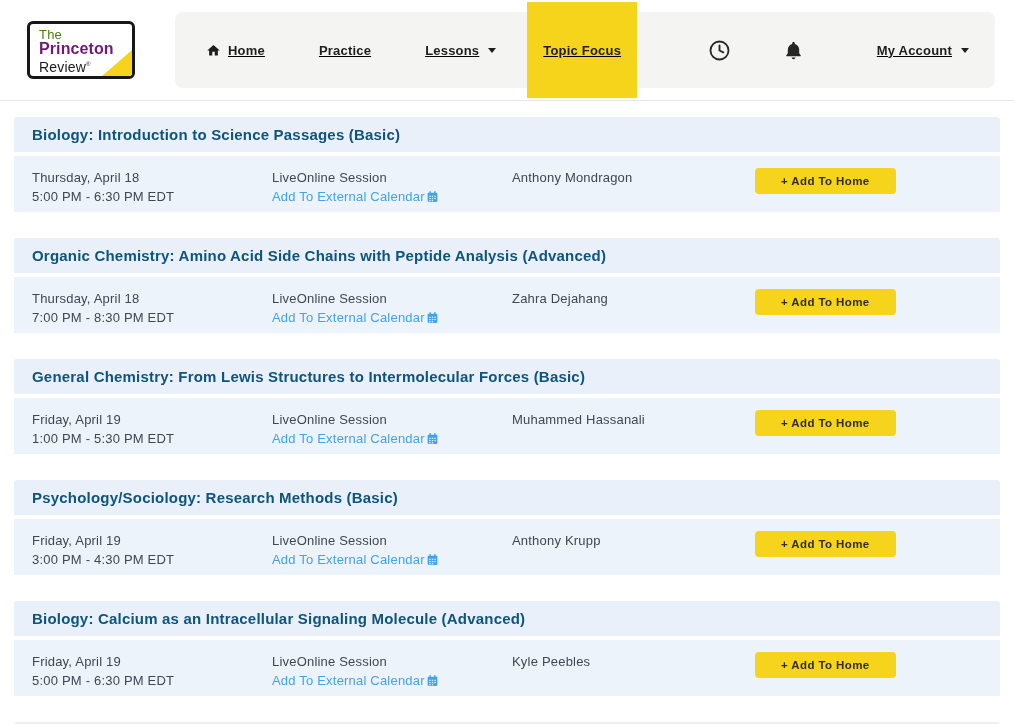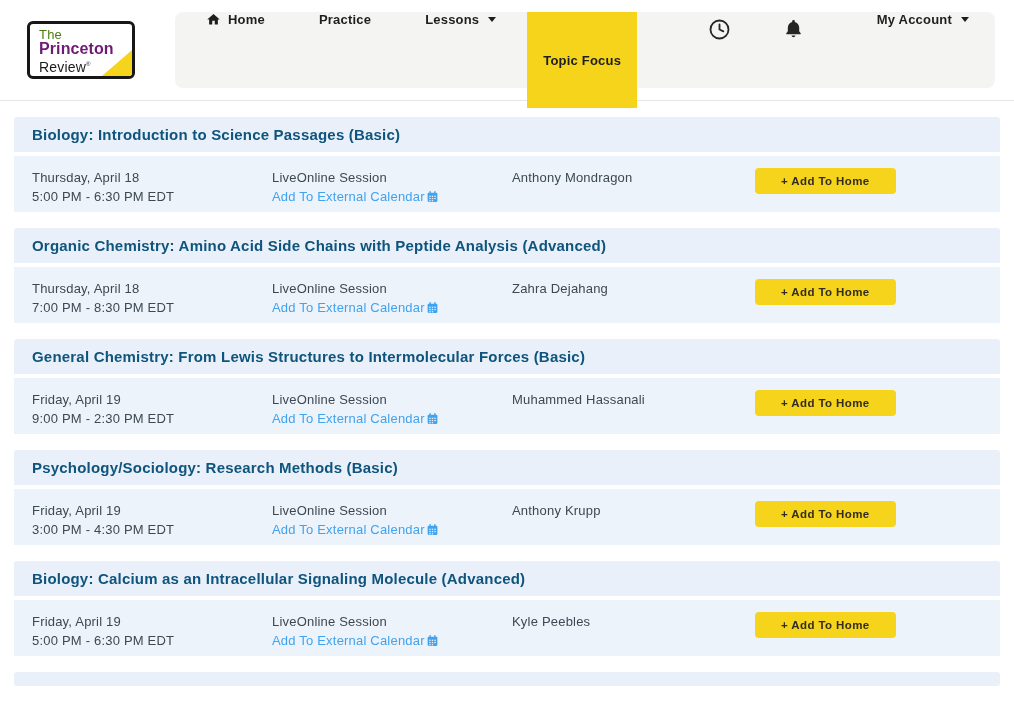--- a/index.html
+++ b/index.html
@@ -35,21 +35,21 @@
   .logo .l2{display:block;font-size:16px;line-height:16px;font-weight:700;color:#701a75;letter-spacing:.1px;}
   .logo .l3{display:block;font-size:14px;line-height:15px;color:#1b1b1b;}
   .logo sup{font-size:6px;}
   .logo-tri{
     position:absolute;right:0;bottom:0;width:0;height:0;
     border-bottom:26px solid var(--yellow);border-left:30px solid transparent;
   }
   nav{
     flex:1;height:76px;margin:0 19px 0 40px;
     background:var(--nav-bg);border-radius:8px;
-    display:flex;align-items:flex-start;padding:0 4px;
+    display:flex;align-items:center;padding:0 4px;text-decoration:underline;
   }
   .nav-link{
     display:flex;align-items:center;gap:7px;
     padding:0 27px;font-size:13px;font-weight:700;color:var(--ink);
     text-decoration:none;cursor:pointer;white-space:nowrap;
   }
   .caret{
     display:inline-block;width:0;height:0;margin-left:2px;
     border-left:4px solid transparent;border-right:4px solid transparent;
     border-top:5px solid var(--ink);
@@ -59,21 +59,21 @@
     background:var(--yellow);padding:0 16px;
   }
   .nav-spacer{flex:1;}
   .icon-btn{
     background:none;border:none;cursor:pointer;display:flex;align-items:center;
     padding:6px;margin-right:40px;
   }
   .account{padding-right:22px;}
   
   main{padding:16px 14px 0;}
-  .card{margin-bottom:16px;}
+  .card{margin-bottom:26px;}
   .card-title{
     background:var(--card-head);border-radius:3px 3px 0 0;
     padding:9px 18px;margin-bottom:4px;
     font-size:15px;font-weight:700;color:var(--title-blue);letter-spacing:.2px;
     line-height:17px;
   }
   .card-body{
     background:var(--card-body);
     padding:12px 18px 6px;
     display:grid;grid-template-columns:240px 240px 243px auto;
@@ -224,21 +224,21 @@
       <button class="add-home-btn">+ Add To Home</button>
     </div>
 
   </section>
 
   <section class="card">
     <h2 class="card-title">General Chemistry: From Lewis Structures to Intermolecular Forces (Basic)</h2>
     <div class="card-body">
       <div>
         <div>Friday, April 19</div>
-        <div>9:00 PM - 2:30 PM EDT</div>
+        <div>1:00 PM - 5:30 PM EDT</div>
       </div>
       <div>
         <div>LiveOnline Session</div>
         <a class="cal-link">
           <span>Add To External Calendar</span>
           <span>
             <svg width="13" height="13" viewBox="0 0 24 24">
               <path d="M5 5h14a2 2 0 0 1 2 2v13a2 2 0 0 1-2 2H5a2 2 0 0 1-2-2V7a2 2 0 0 1 2-2z" fill="#41A3EE"></path>
               <rect x="6.3" y="2" width="2.6" height="5" rx="1.2" fill="#41A3EE"></rect>
               <rect x="15.1" y="2" width="2.6" height="5" rx="1.2" fill="#41A3EE"></rect>

